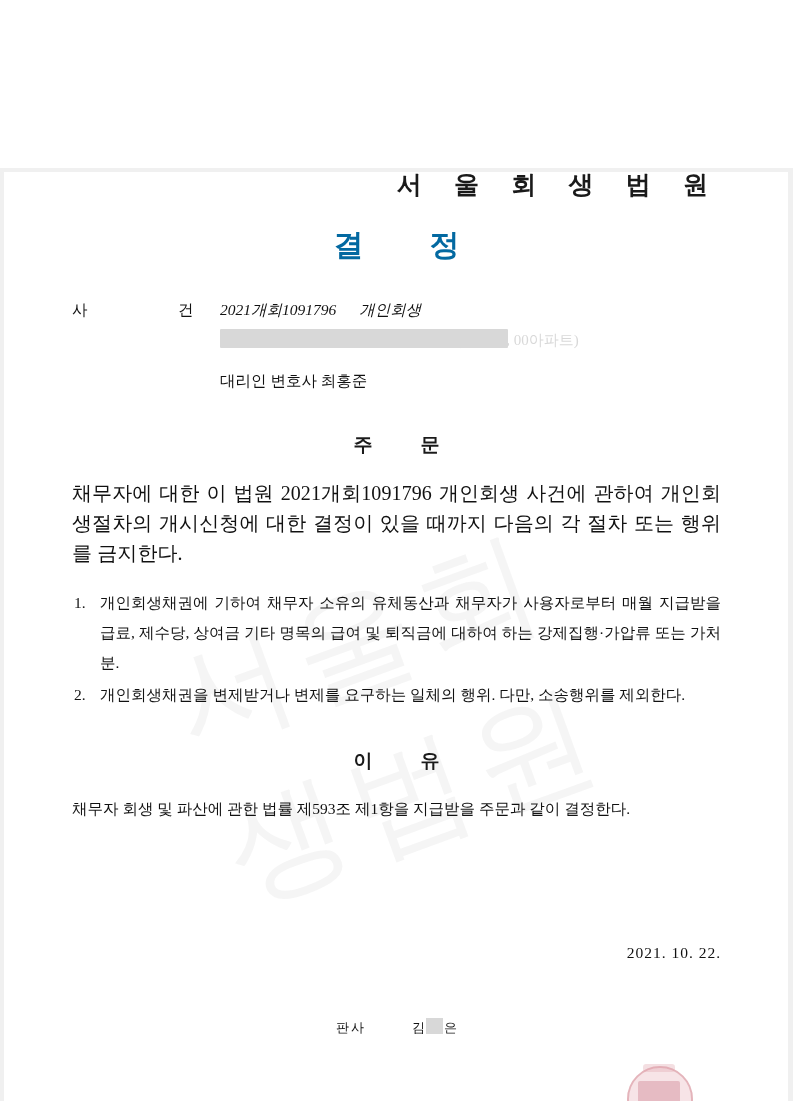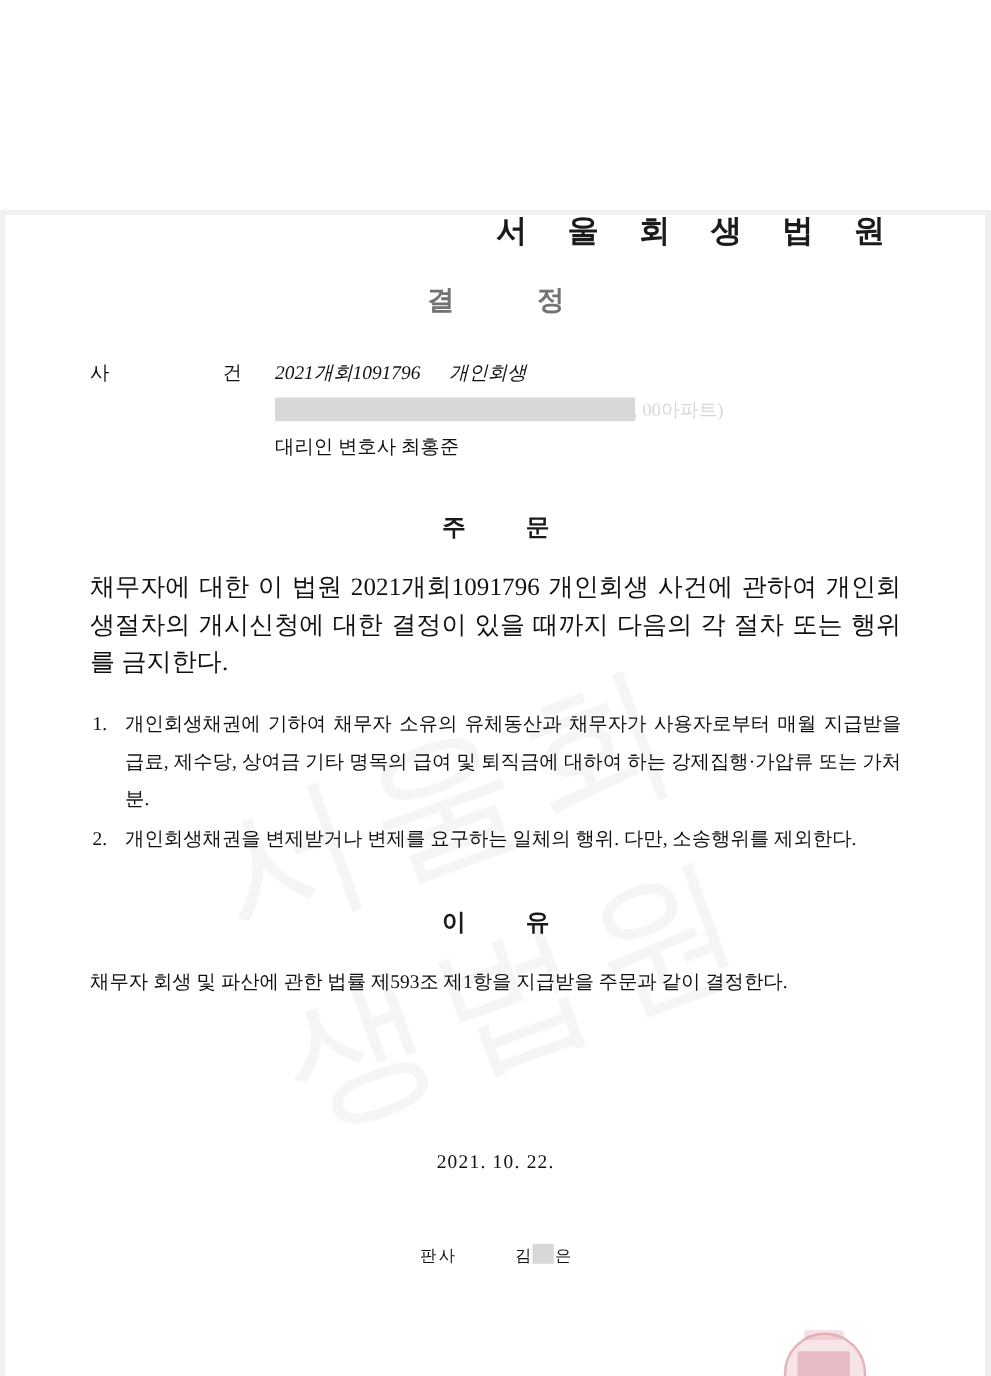--- a/index.html
+++ b/index.html
@@ -28,24 +28,24 @@
     text-align: right;
     font-size: 25px;
     letter-spacing: 13px;
     font-weight: bold;
     margin-top: 168px;
     text-indent: 13px;
     color: #1a1a1a;
   }
   .doc-type {
     text-align: center;
-    font-size: 22px;
+    font-size: 30px;
     font-weight: bold;
     margin-top: 24px;
-    color: #737373;
+    color: #0369a1;
   }
   .doc-type .sp {
     display: inline-block;
     width: 66px;
   }
 
   
   .meta {
     margin-top: 30px;
     font-size: 15.5px;
@@ -95,21 +95,21 @@
     top: 2px;
     left: 0;
     height: 19px;
     width: 288px;
     background: #d8d8d8;
     z-index: 2;
     border-radius: 1px;
   }
   .agent-line {
     margin-left: 148px;
-    margin-top: 4px;
+    margin-top: 16px;
   }
 
   
   .section-title {
     text-align: center;
     font-size: 19px;
     font-weight: bold;
     margin-top: 38px;
     margin-bottom: 20px;
     color: #1a1a1a;
@@ -149,21 +149,21 @@
     text-justify: inter-ideograph;
   }
 
   .reason-para {
     font-size: 15.5px;
     line-height: 30px;
   }
 
   
   .date {
-    text-align: center;
+    text-align: right;
     font-size: 15.5px;
     margin-top: 120px;
     letter-spacing: 1px;
   }
   .sign-row {
     margin-top: 56px;
     text-align: center;
     font-size: 13px;
     position: relative;
   }

